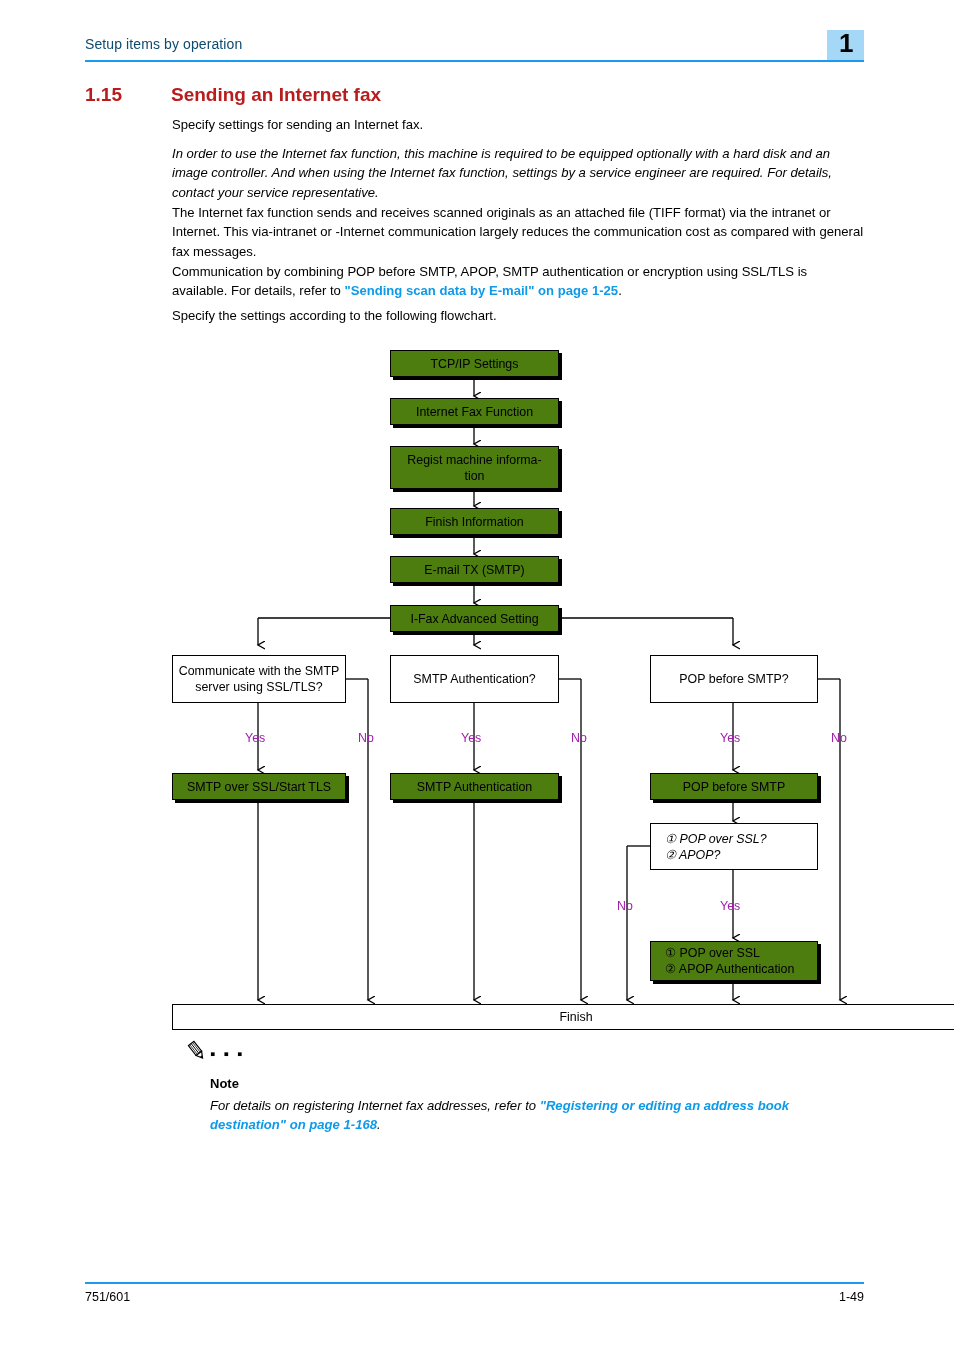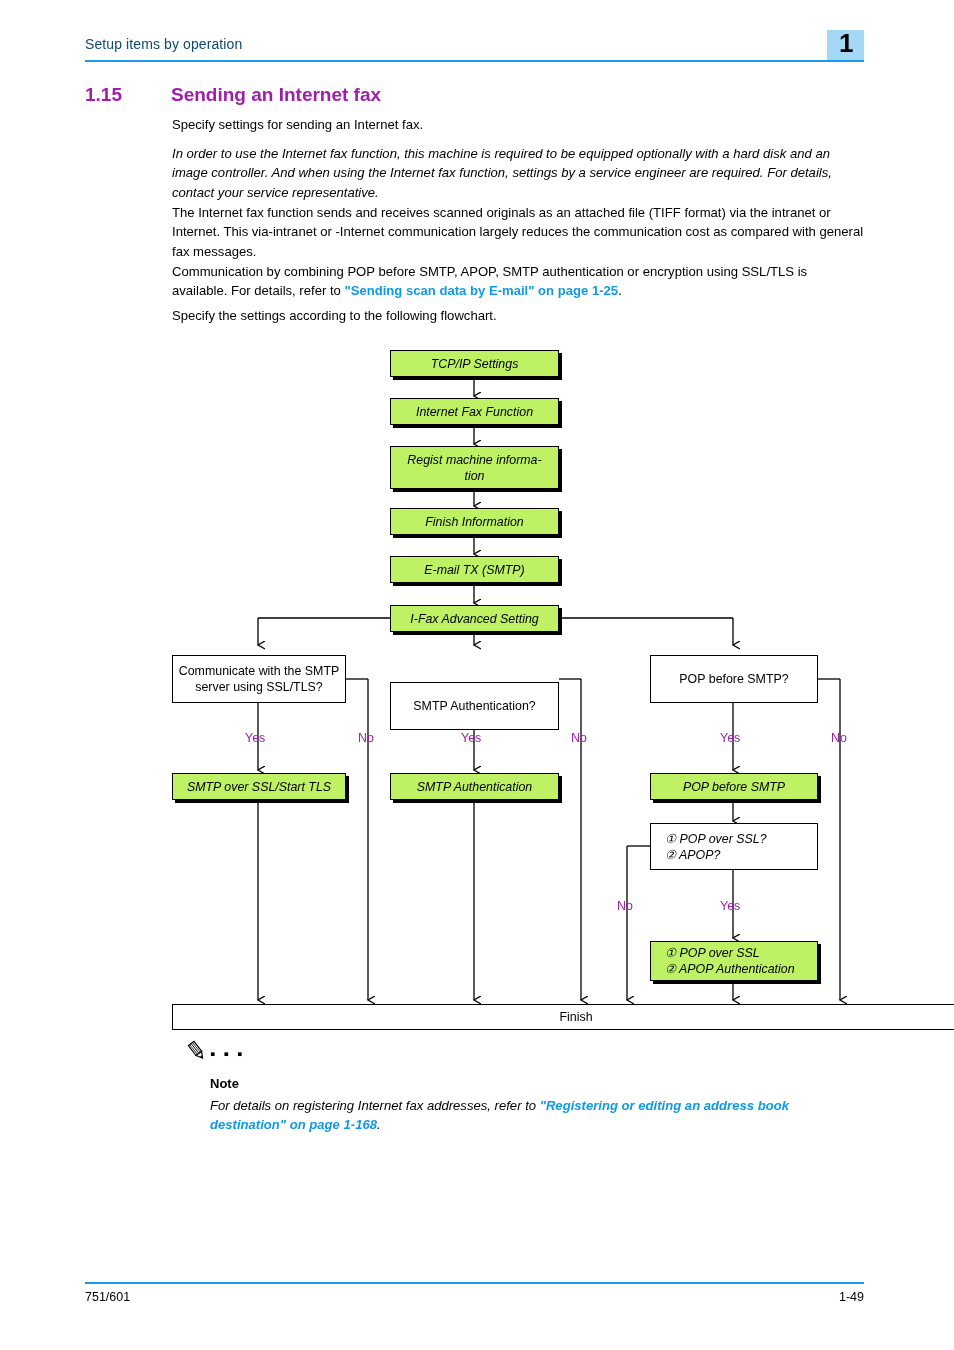--- a/index.html
+++ b/index.html
@@ -58,21 +58,21 @@
     line-height: 30px;
   }
 
   
   #section-heading {
     position: absolute;
     left: 85px;
     top: 84px;
     width: 780px;
     height: 26px;
-    color: #a21caf;
+    color: #b91c1c;
     font-size: 19px;
     font-weight: bold;
   }
   #section-number {
     position: absolute;
     left: 0;
     top: 0;
   }
   #section-title {
     position: absolute;
@@ -112,23 +112,22 @@
     display: flex;
     align-items: center;
     justify-content: center;
     text-align: center;
     font-size: 12.4px;
     line-height: 16px;
     color: #000;
     background: #ffffff;
   }
   .fc-box.gray {
-    background: #bef264;
+    background: #4d7c0f;
     box-shadow: 3px 3px 0 0 #000;
-    font-style: italic;
   }
   .fc-box.left-align {
     justify-content: flex-start;
     text-align: left;
     padding-left: 14px;
   }
   .fc-label {
     position: absolute;
     font-size: 12.4px;
     color: #a21caf;
@@ -307,21 +306,21 @@
 
 <div class="fc-box gray" style="left:390px; top:605px; width:169px; height:27px;">
   <span>I-Fax Advanced Setting</span>
 </div>
 
 <div class="fc-box" style="left:172px; top:655px; width:174px; height:48px; white-space:pre-line;">
   <span>Communicate with the SMTP
 server using SSL/TLS?</span>
 </div>
 
-<div class="fc-box" style="left:390px; top:682px; width:169px; height:48px;">
+<div class="fc-box" style="left:390px; top:655px; width:169px; height:48px;">
   <span>SMTP Authentication?</span>
 </div>
 
 <div class="fc-box" style="left:650px; top:655px; width:168px; height:48px;">
   <span>POP before SMTP?</span>
 </div>
 
 <div class="fc-box gray" style="left:172px; top:773px; width:174px; height:27px;">
   <span>SMTP over SSL/Start TLS</span>
 </div>

